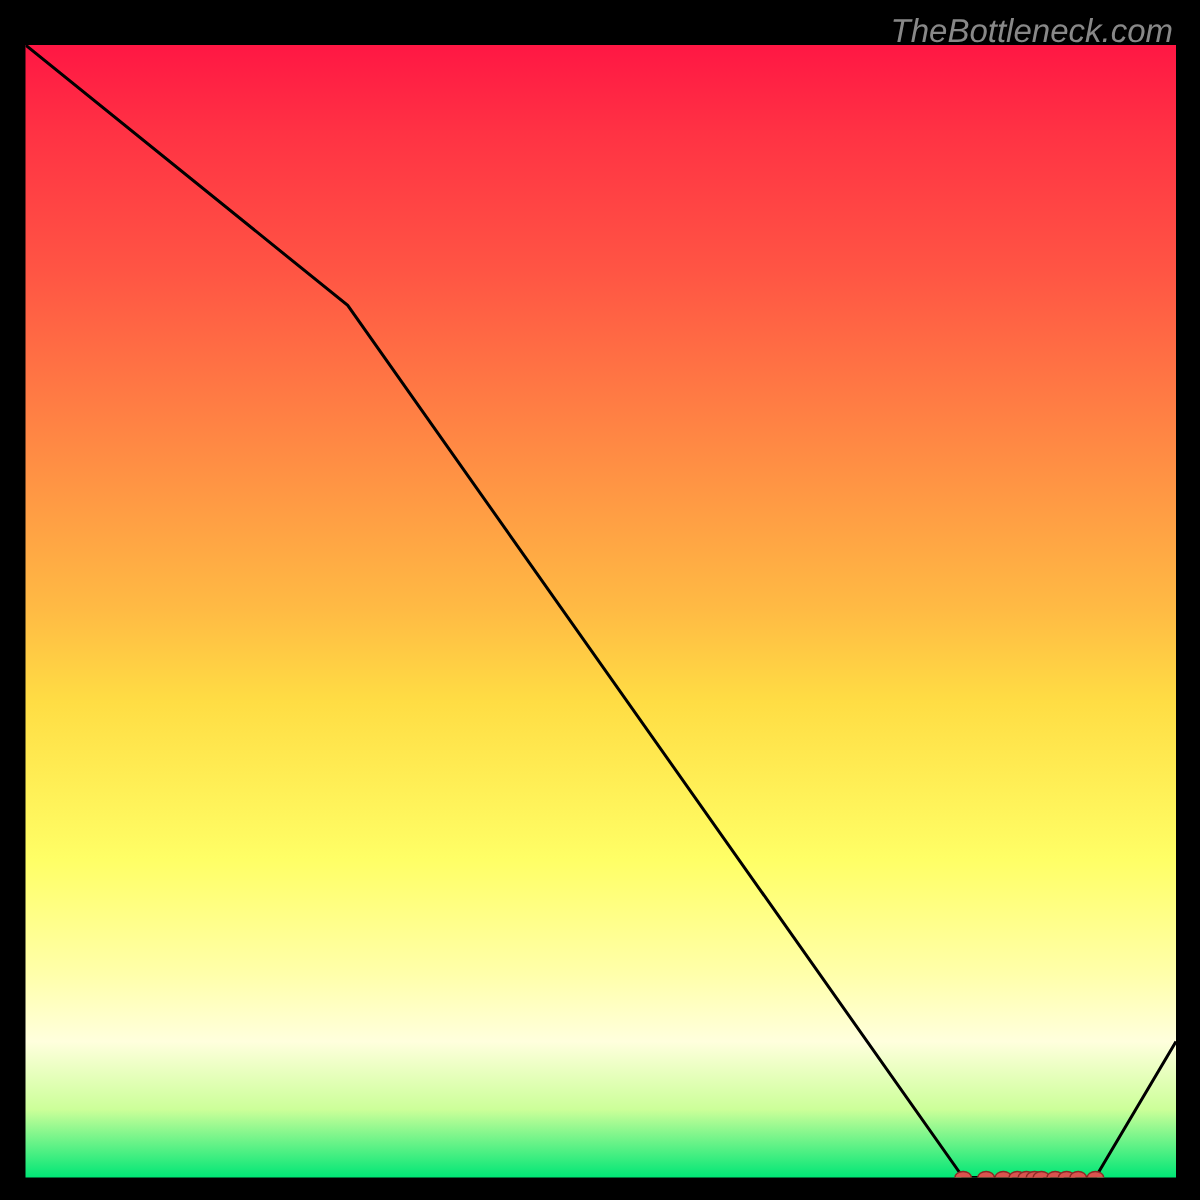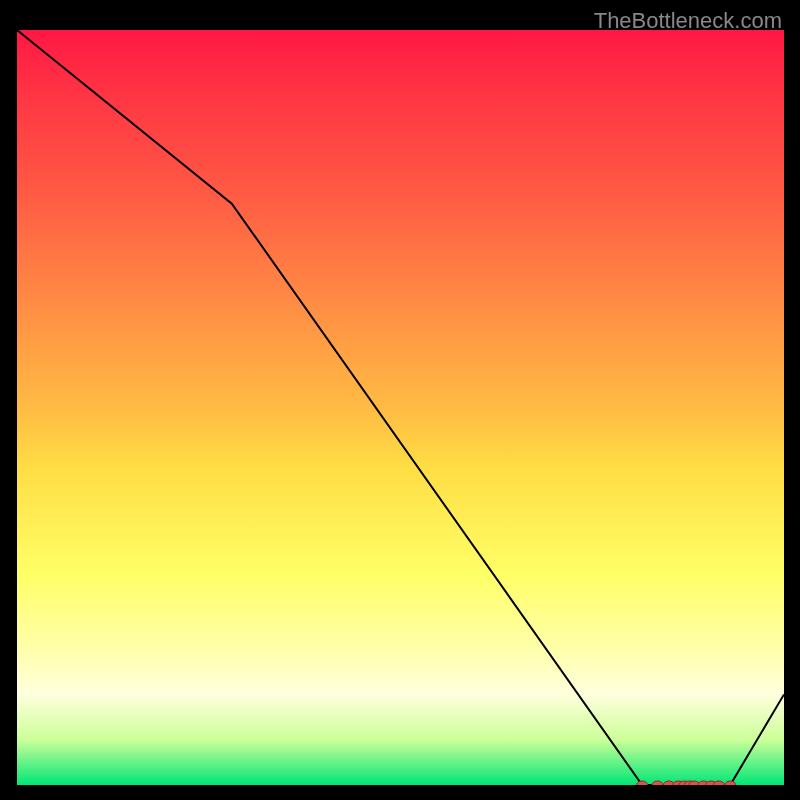--- a/index.html
+++ b/index.html
@@ -10,20 +10,21 @@
     position: relative;
     font-family: Arial, sans-serif;
   }
   .watermark {
     position: absolute;
     top: 8px;
     right: 18px;
     color: #888;
     font-size: 22px;
     z-index: 10;
+    font-style: italic;
   }
   .plot-area {
     position: absolute;
     left: 17px;
     top: 30px;
     width: 767px;
     height: 755px;
   }
   .gradient-bg {
     position: absolute;

